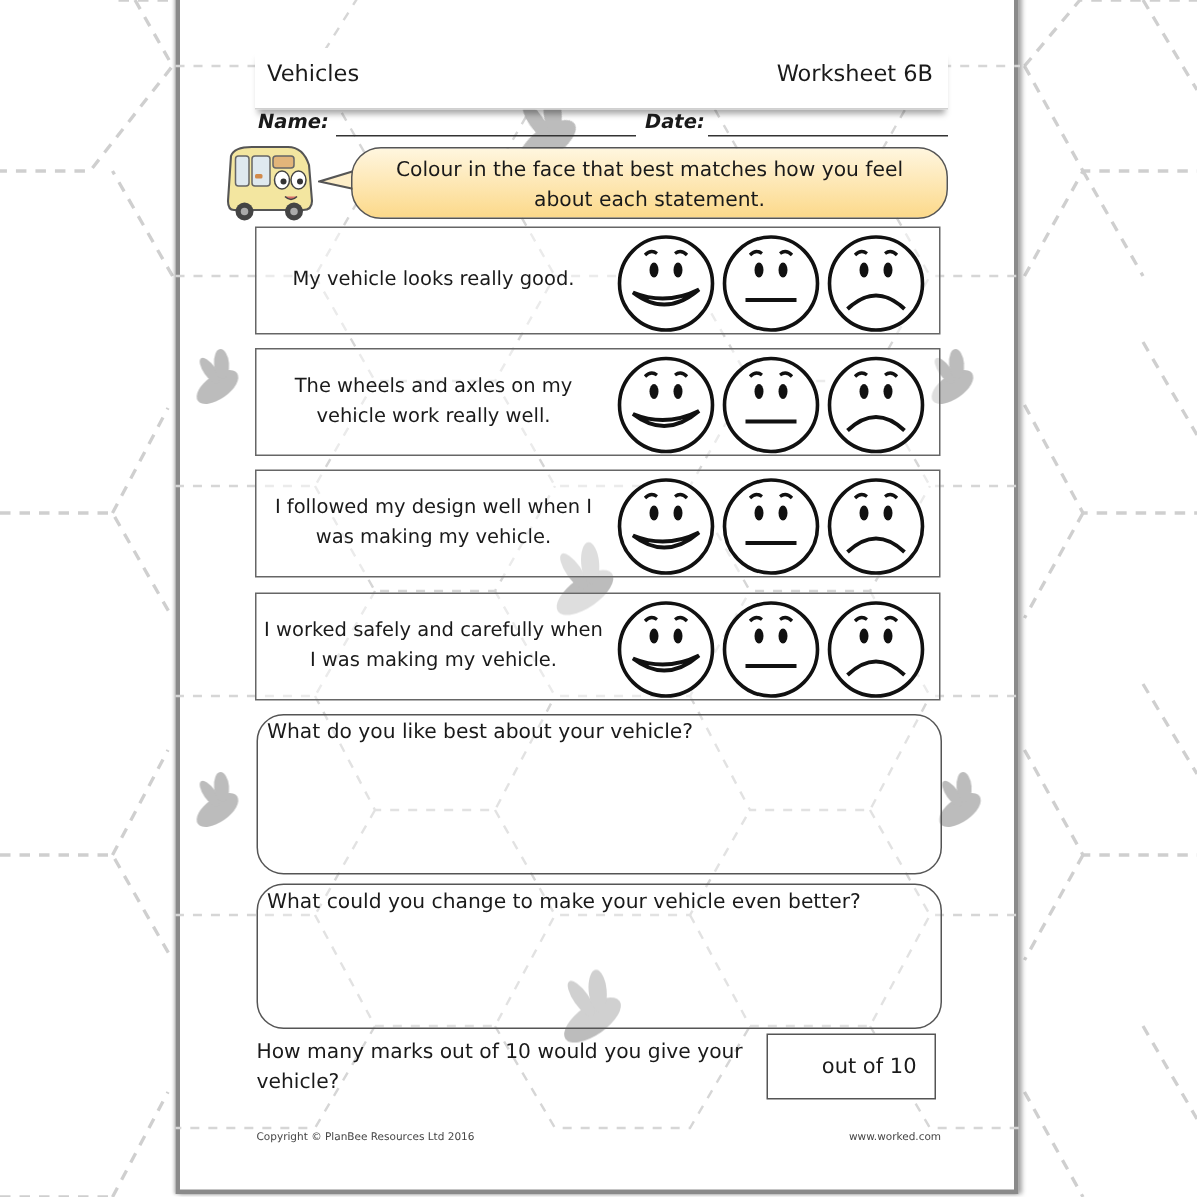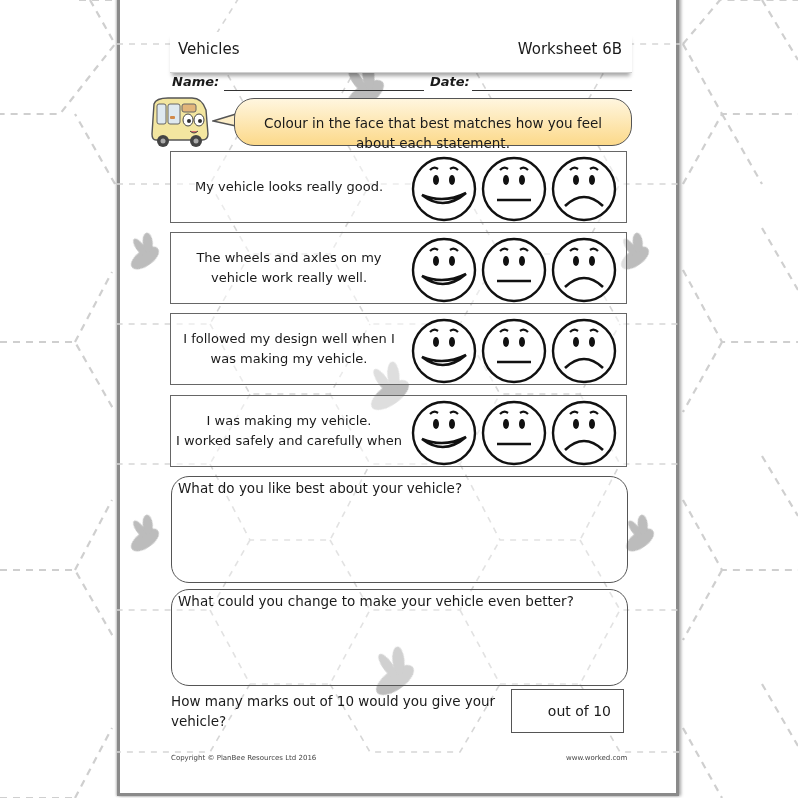--- a/index.html
+++ b/index.html
@@ -33,21 +33,21 @@
   .name-row .lbl { position: absolute; top: 0; font-style: italic; }
   .name-row .line { position: absolute; top: 16px; height: 0; border-bottom: 1.5px solid #333; }
 
   .bus { left: 148px; top: 94px; width: 64px; height: 56px; }
 
   .bubble {
     left: 234px; top: 98px; width: 398px; height: 48px;
     background: linear-gradient(#fff6df, #fcd98a);
     border: 1.5px solid #555; border-radius: 20px;
     box-sizing: border-box;
-    text-align: center; font-size: 13.5px; line-height: 20px; padding-top: 14px;
+    text-align: center; font-size: 13.5px; line-height: 20px; padding-top: 4px;
   }
   .bubble-tail { left: 212px; top: 112px; width: 26px; height: 18px; }
 
   .statement {
     left: 170px; width: 457px; height: 72px;
     border: 1.5px solid #666; box-sizing: border-box; background: rgba(255,255,255,0.5);
   }
   .statement .text {
     position: absolute; left: 0; top: 0; width: 236px; height: 100%;
     display: flex; align-items: center; justify-content: center; text-align: center;
@@ -305,22 +305,22 @@
       <ellipse cx="25" cy="24" rx="3" ry="5" fill="#111"></ellipse>
         <ellipse cx="41" cy="24" rx="3" ry="5" fill="#111"></ellipse>
       <path d="M14 50 Q33 32 52 50" fill="none" stroke="#111" stroke-width="2.6"></path>
     </svg>
   </div>
 </div>
 
 <div class="abs statement" style="top:395px">
   <div class="text">
     <div>
+      <div>I worked safely and carefully when</div>
       <div>I was making my vehicle.</div>
-      <div>I worked safely and carefully when</div>
     </div>
   </div>
   <div class="faces">
     <svg class="face" style="left:2px" viewBox="0 0 66 66">
       <circle cx="33" cy="33" r="31" fill="#fff" stroke="#111" stroke-width="2.4"></circle>
       <path d="M19 14 Q23 10 27 13 M39 13 Q43 10 47 14" fill="none" stroke="#111" stroke-width="2.2"></path>
       <ellipse cx="25" cy="24" rx="3" ry="5" fill="#111"></ellipse>
         <ellipse cx="41" cy="24" rx="3" ry="5" fill="#111"></ellipse>
       <path d="M11 39 Q33 56 55 37 Q33 48 11 39 Z" fill="none" stroke="#111" stroke-width="2.6"></path>
     </svg>

